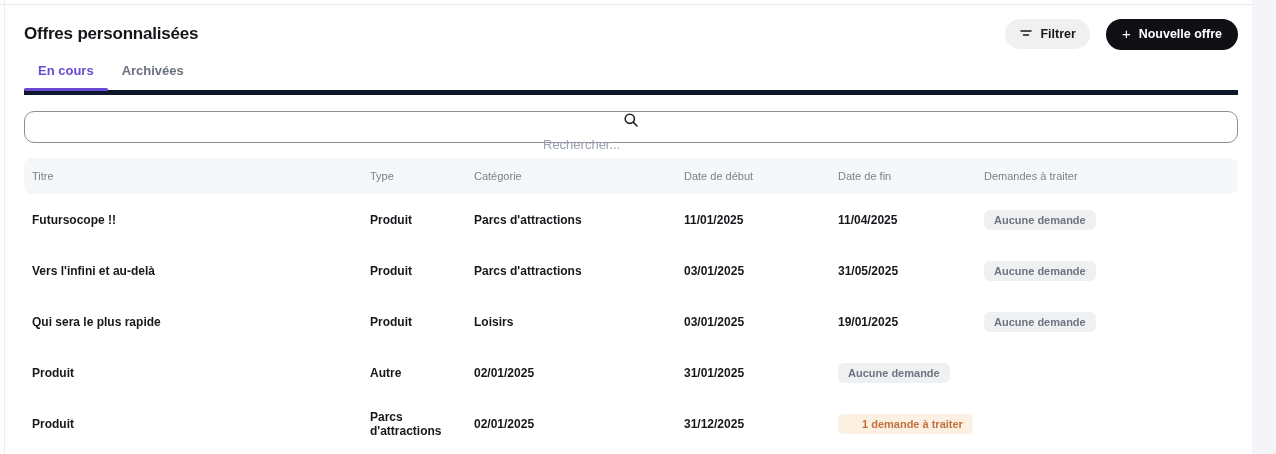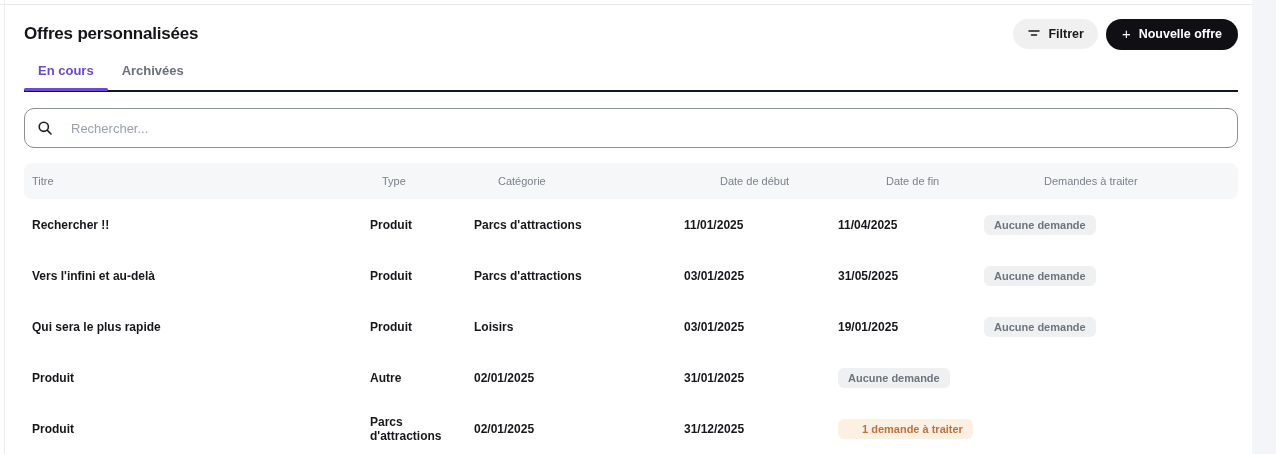--- a/index.html
+++ b/index.html
@@ -20,39 +20,39 @@
     font-family:"Liberation Sans","DejaVu Sans",sans-serif;
     color:#16181c;
   }
   .top-line{position:absolute;top:4px;left:0;width:1252px;height:1px;background:#e7e8ea;}
   .left-line{position:absolute;top:0;left:4px;width:1px;height:454px;background:#ececee;}
   .right-strip{position:absolute;top:0;right:0;width:24px;height:454px;background:var(--gutter-bg);}
   .content{position:absolute;left:24px;top:1px;width:1214px;}
 
   .page-header{margin-top:17px;display:flex;align-items:center;justify-content:space-between;height:32px;}
   .page-title{font-size:17px;font-weight:700;color:#131519;letter-spacing:-0.2px;margin:0;}
-  .actions{display:flex;align-items:center;gap:8px;}
+  .actions{display:flex;align-items:center;gap:16px;}
   .btn{display:flex;align-items:center;border:none;cursor:pointer;font-family:inherit;font-size:12.5px;font-weight:600;}
   .btn-filter{gap:7px;height:30px;padding:0 14px;background:#f0f0f1;border-radius:16px;color:#17181c;}
   .btn-new{gap:8px;height:31px;padding:0 16px;background:var(--button-dark-bg);border-radius:17px;color:#ffffff;}
   .plus{font-size:15px;font-weight:400;line-height:1;position:relative;top:-1px;}
 
-  .tabs{margin-top:13px;border-bottom:2px solid #0f172a;display:flex;}
+  .tabs{margin-top:13px;border-bottom:5px solid #0f172a;display:flex;}
   .tab{padding:0 14px 12px;font-size:13px;font-weight:600;color:#6a707c;position:relative;cursor:pointer;}
   .tab.active{color:var(--accent-purple);}
   .tab.active::after{content:"";position:absolute;left:0;right:0;bottom:-1px;height:3px;border-radius:3px;background:var(--accent-purple);}
 
-  .search{margin-top:16px;height:40px;border:1px solid #8b8f96;border-radius:10px;display:flex;align-items:center;padding:0 12px;gap:18px;background:#fff;}
+  .search{margin-top:16px;height:32px;border:1px solid #8b8f96;border-radius:10px;display:flex;align-items:center;padding:0 12px;gap:9px;background:#fff;flex-direction:column;}
   .search svg{flex:0 0 auto;display:block;}
   .search input{border:none;outline:none;flex:1;font-family:inherit;font-size:13px;color:#15171b;background:transparent;padding:0;}
   .search input::placeholder{color:#9aa1ab;}
 
   .thead{margin-top:15px;height:36px;background:var(--header-bg);border-radius:8px;
     display:grid;grid-template-columns:338px 104px 210px 154px 146px 1fr;align-items:center;
-    padding:0 8px;font-size:11px;font-weight:400;color:#7b818b;gap:12px;}
+    padding:0 8px;font-size:11px;font-weight:400;color:#7b818b;}
   .trow{height:51px;display:grid;grid-template-columns:338px 104px 210px 154px 146px 1fr;align-items:center;
     padding:0 8px;font-size:12px;font-weight:700;color:#16181c;cursor:pointer;}
   .badge{display:inline-block;padding:4px 10px;border-radius:6px;font-size:11px;font-weight:700;}
   .badge.none{background:var(--badge-none-bg);color:var(--badge-none-text);}
   .badge.pending{background:var(--badge-pending-bg);color:var(--badge-pending-text);font-weight:600;padding-left:24px;}
 </style>
 </head>
 <body>
 
 <div class="top-line"></div>
@@ -102,21 +102,21 @@
     <div>Type</div>
     <div>Catégorie</div>
     <div>Date de début</div>
     <div>Date de fin</div>
     <div>Demandes à traiter</div>
   </div>
 
   <div>
 
     <div class="trow">
-      <div>Rechercher !!</div>
+      <div>Futursocope !!</div>
       <div>Produit</div>
       <div>Parcs d'attractions</div>
       <div>11/01/2025</div>
       <div>11/04/2025</div>
       <div><span class="badge none">Aucune demande</span></div>
     </div>
 
     <div class="trow">
       <div>Vers l'infini et au-delà</div>
       <div>Produit</div>

